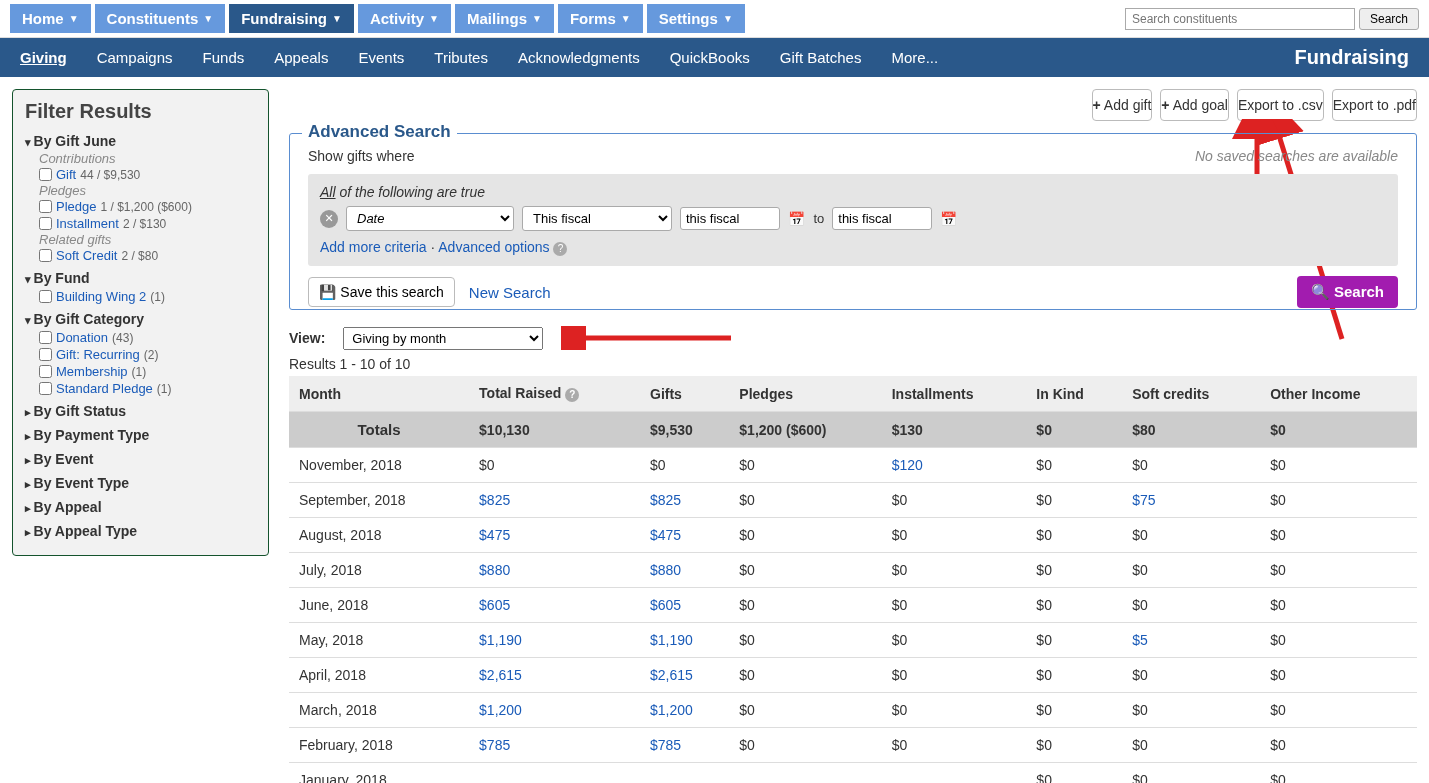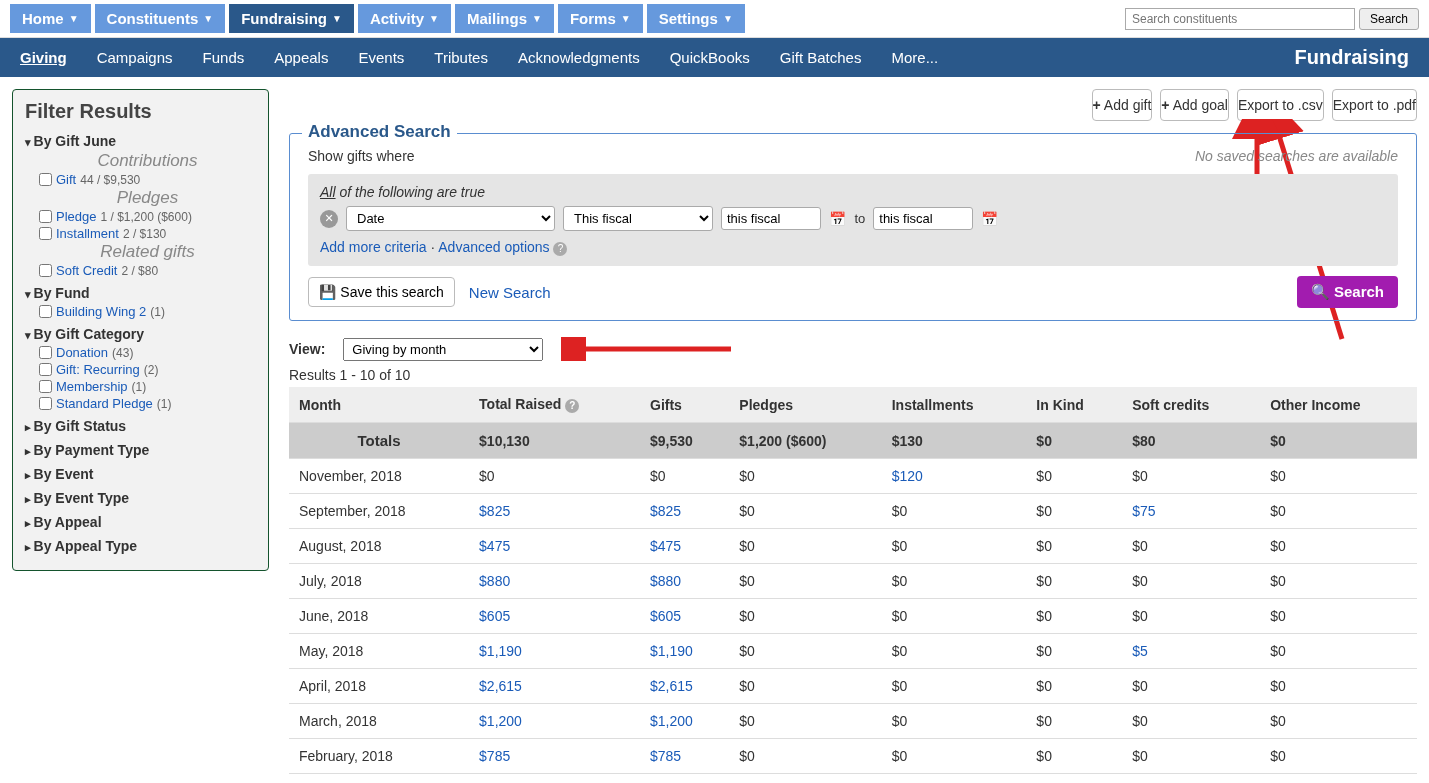--- a/index.html
+++ b/index.html
@@ -15,38 +15,38 @@
 .subbar a { color: #fff; text-decoration: none; }
 .subbar a.active { text-decoration: underline; font-weight: bold; }
 .subbar .right { margin-left: auto; font-size: 20px; font-weight: bold; }
 .main { display: flex; padding: 12px; gap: 20px; }
 .sidebar { width: 257px; background: #f2f2f2; border: 1px solid #14532d; border-radius: 4px; padding: 10px 12px; align-self: flex-start; }
 .sidebar h2 { font-size: 20px; color: #444; margin-bottom: 8px; }
 .filter-group { margin-bottom: 4px; }
 .filter-title { font-weight: bold; font-size: 14px; cursor: pointer; padding: 2px 0; }
 .filter-title::before { content: "▸ "; font-size: 11px; }
 .filter-title.open::before { content: "▾ "; }
-.filter-sub { color: #888; font-style: italic; font-size: 17px; margin-left: 14px; text-align: center; }
+.filter-sub { color: #888; font-style: italic; font-size: 13px; margin-left: 14px; }
 .filter-item { margin-left: 14px; display: flex; align-items: center; gap: 4px; padding: 1px 0; font-size: 13px; }
 .filter-item a { color: #1a5bb8; text-decoration: none; }
 .filter-count { color: #666; font-size: 12px; }
 .content { flex: 1; position: relative; }
 .action-row { display: flex; justify-content: flex-end; gap: 8px; margin-bottom: 12px; }
 .action-btn { background: #fff; border: 1px solid #bbb; border-radius: 4px; padding: 7px 0; font-size: 14px; cursor: pointer; color: #333; }
-.fieldset { border: 1px solid #5a8dd0; border-radius: 3px; padding: 14px 18px 12px; position: relative; margin-bottom: 16px; }
+.fieldset { border: 1px solid #5a8dd0; border-radius: 3px; padding: 14px 18px 1px; position: relative; margin-bottom: 16px; }
 .fieldset-legend { position: absolute; top: -12px; left: 12px; background: #fff; padding: 0 6px; color: #2a588a; font-weight: bold; font-size: 17px; }
 .show-where { margin-bottom: 10px; font-size: 14px; }
 .saved-note { float: right; color: #888; font-style: italic; font-size: 14px; }
 .criteria-box { background: #e5e5e5; border-radius: 3px; padding: 10px 12px; margin-bottom: 10px; }
 .criteria-line1 { font-style: italic; font-size: 14px; margin-bottom: 6px; }
 .criteria-line1 u { text-decoration: underline; }
 .criteria-row { display: flex; align-items: center; gap: 8px; margin-bottom: 8px; }
 .remove-icon { width: 18px; height: 18px; border-radius: 50%; background: #999; color: #fff; display: flex; align-items: center; justify-content: center; font-size: 11px; cursor: pointer; }
 .sel { border: 1px solid #aaa; background: #fff; border-radius: 3px; padding: 3px 6px; font-size: 13px; }
-.sel.wide { width: 209px; }
+.sel.wide { width: 168px; font-style: italic; }
 .sel.med { width: 150px; }
 .date-input { width: 100px; padding: 3px 5px; border: 1px solid #aaa; border-radius: 3px; font-size: 13px; }
 .cal-icon { color: #2a588a; font-size: 14px; cursor: pointer; }
 .criteria-links { font-size: 14px; }
 .criteria-links a { color: #1a5bb8; text-decoration: none; }
 .help-icon { display: inline-block; width: 14px; height: 14px; border-radius: 50%; background: #aaa; color: #fff; font-size: 10px; text-align: center; line-height: 14px; }
 .save-row { display: flex; align-items: center; gap: 14px; }
 .save-btn { background: #fff; border: 1px solid #bbb; border-radius: 4px; padding: 6px 10px; font-size: 14px; cursor: pointer; }
 .new-search { color: #1a5bb8; text-decoration: none; font-size: 15px; }
 .search-go { margin-left: auto; background: #a21caf; color: #fff; border: none; border-radius: 4px; padding: 7px 14px; font-size: 15px; font-weight: bold; cursor: pointer; }

